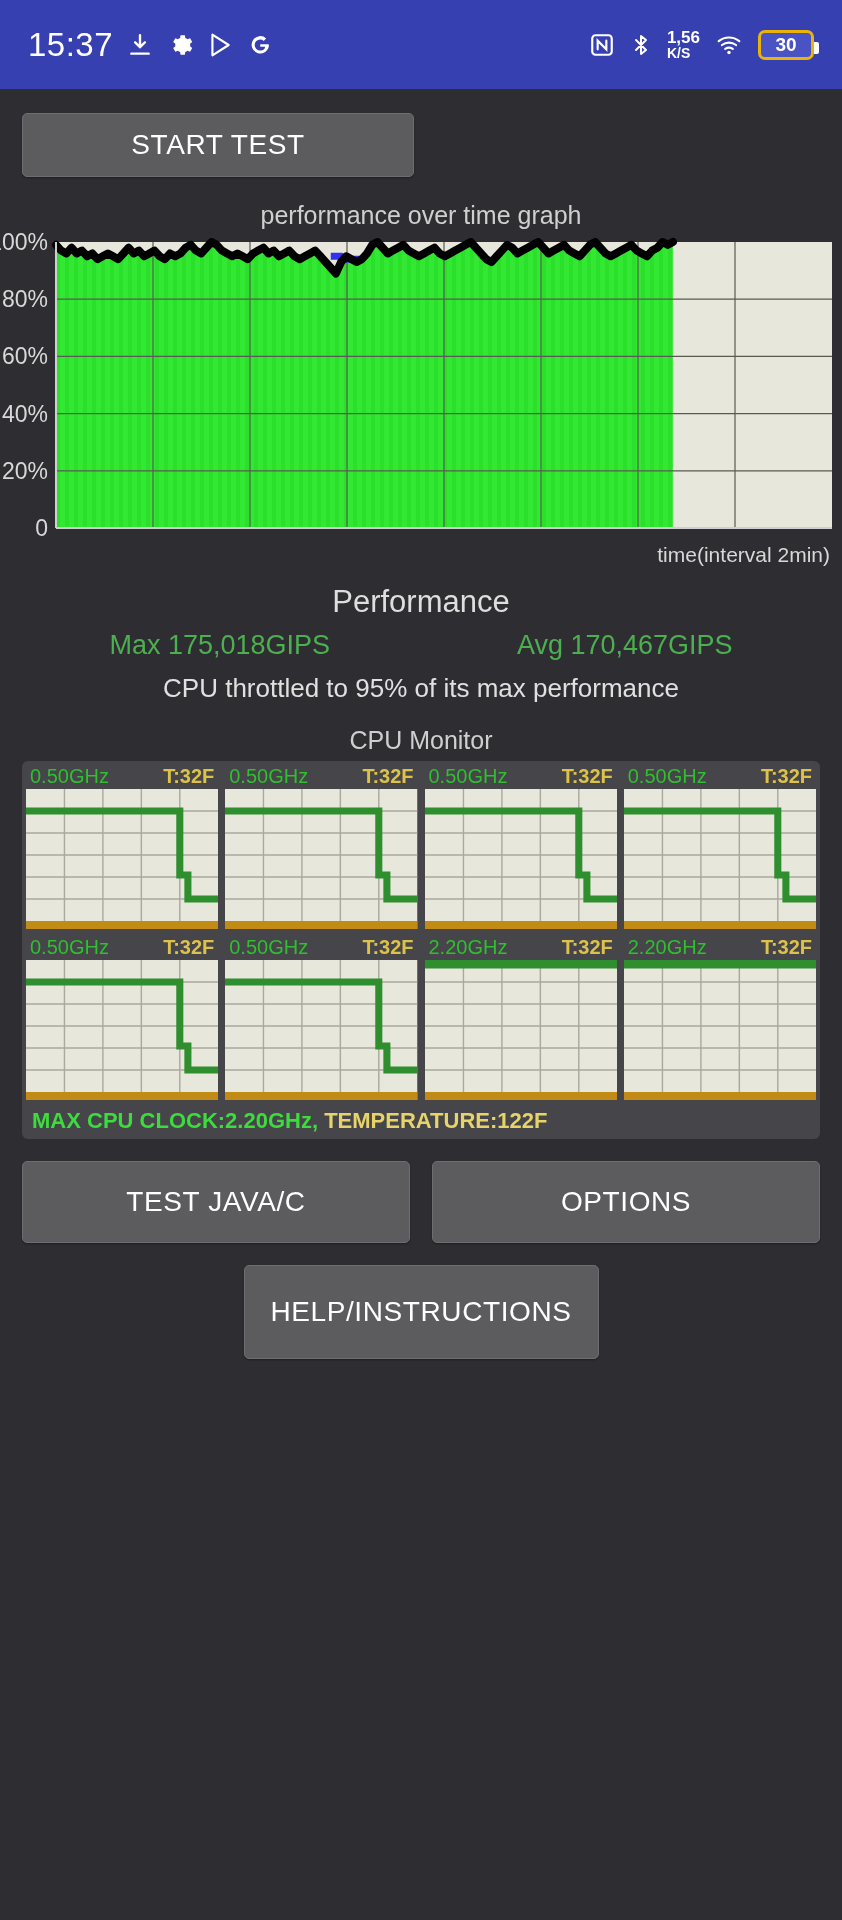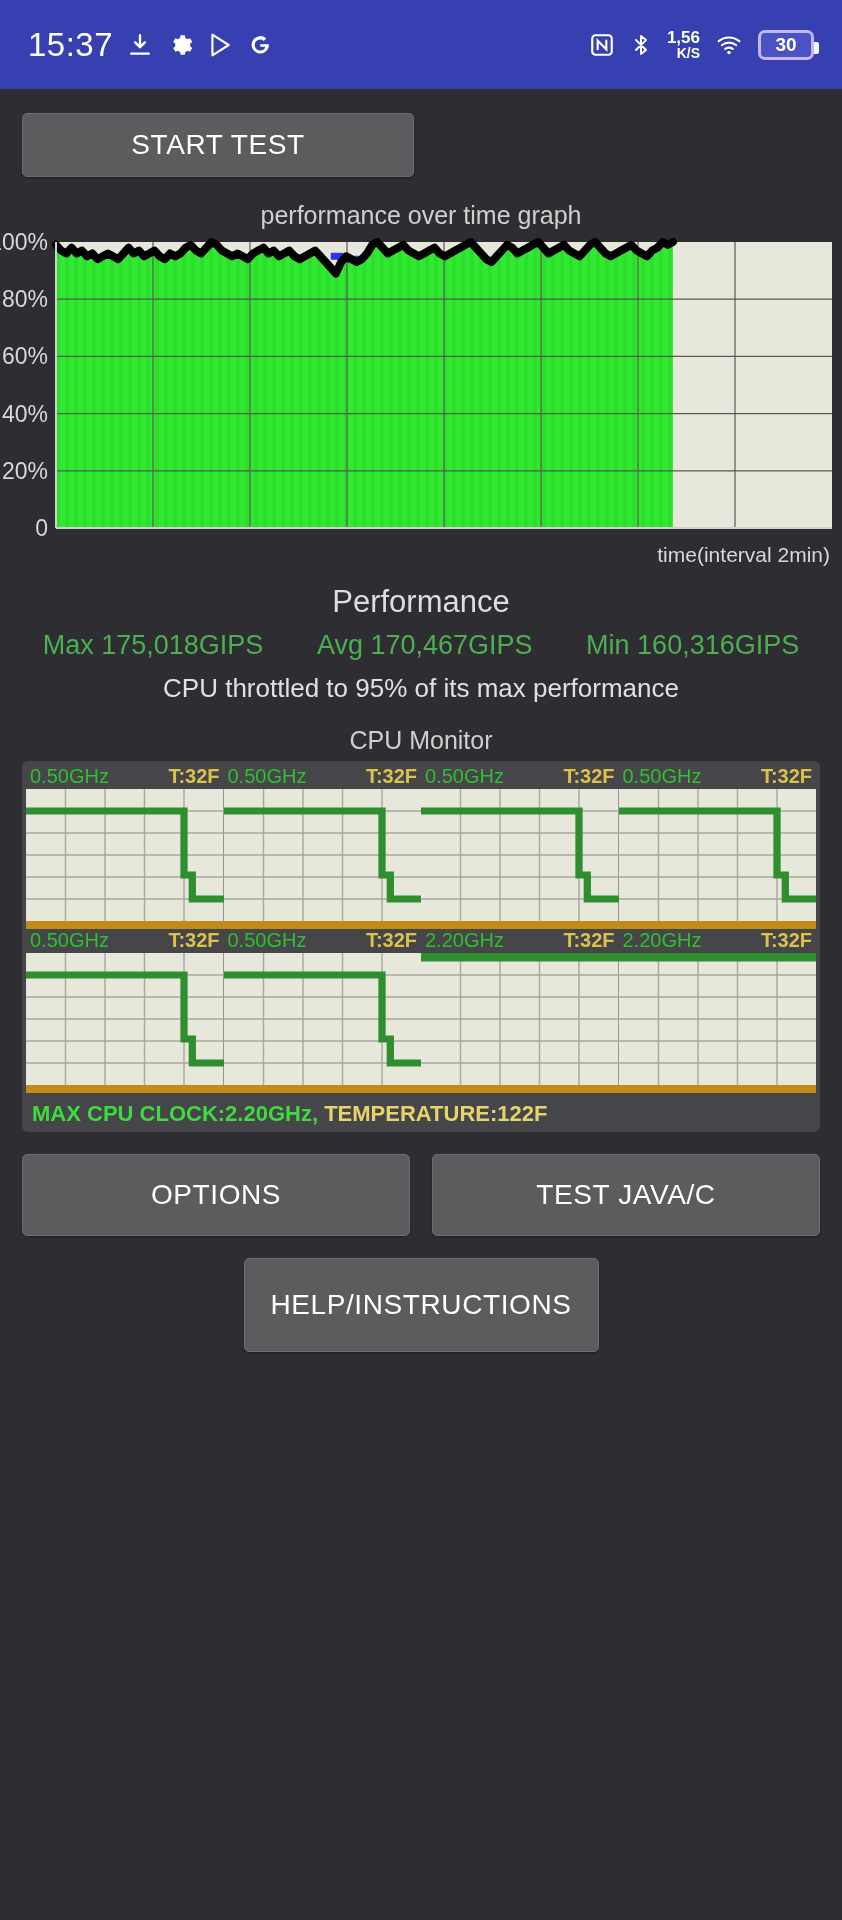--- a/index.html
+++ b/index.html
@@ -14,25 +14,25 @@
     height:89px; width:100%;
     background:#3740b0;
     display:flex; align-items:center;
     padding:0 28px;
     color:#ffffff;
   }
   .sb-left{ display:flex; align-items:center; gap:14px; flex:1; }
   .sb-right{ display:flex; align-items:center; gap:14px; }
   .sb-time{ font-size:33px; letter-spacing:0.5px; font-weight:400; }
   .sb-icon{ display:inline-flex; align-items:center; justify-content:center; }
-  .netspeed{ display:flex; flex-direction:column; align-items:flex-end; line-height:1; }
+  .netspeed{ display:flex; flex-direction:column; align-items:flex-start; line-height:1; }
   .netspeed .n1{ font-size:17px; font-weight:700; }
   .netspeed .n2{ font-size:14px; font-weight:700; }
   .battery{
-    width:56px; height:30px; border:3px solid #c4b5fd; border-radius:7px;
+    width:56px; height:30px; border:3px solid #eab308; border-radius:7px;
     display:flex; align-items:center; justify-content:center;
     position:relative; background:#4a53c4;
   }
   .battery::after{
     content:""; position:absolute; right:-8px; top:9px;
     width:5px; height:12px; background:#ffffff; border-radius:0 2px 2px 0;
   }
   .battery span{ font-size:19px; font-weight:700; color:#ffffff; }
 
   
@@ -80,20 +80,21 @@
   .cpu-head{ text-align:center; color:#cfcfcf; font-size:25px; margin-top:22px; }
   .cpu-panel{
     margin:6px 22px 0 22px;
     background:#45454a;
     border-radius:6px;
     padding:4px 4px 0 4px;
   }
   .cpu-grid{
     display:grid;
     grid-template-columns:repeat(4, 1fr);
+    gap:7px;
   }
   .cpu-cell{ padding:0; }
   .cpu-labels{
     display:flex; justify-content:space-between; align-items:center;
     padding:0 4px 1px 4px;
   }
   .cpu-ghz{ color:#2fbf2f; font-size:20px; font-weight:400; }
   .cpu-temp{ color:#dcc24a; font-size:20px; font-weight:700; }
   .cpu-graph{ width:100%; height:140px; display:block; }
   .cpu-summary{
@@ -275,21 +276,20 @@
       <text x="48" y="246.8" text-anchor="end" fill="#d8d8d8" font-size="23" font-family="&quot;Liberation Sans&quot;, sans-serif">20%</text>
       <text x="48" y="304" text-anchor="end" fill="#d8d8d8" font-size="23" font-family="&quot;Liberation Sans&quot;, sans-serif">0</text>
     </svg>
   <div class="axis-x-label">time(interval 2min)</div>
 </div>
 
 <div class="perf-head">Performance</div>
 <div class="perf-stats">
   <div>Max 175,018GIPS</div>
   <div>Avg 170,467GIPS</div>
-  <div>Min 160,316GIPS</div>
 </div>
 <div class="throttle">CPU throttled to 95% of its max performance</div>
 
 <div class="cpu-head">CPU Monitor</div>
 <div class="cpu-panel">
   <div class="cpu-grid" id="cpu-grid">
       <div class="cpu-cell">
         <div class="cpu-labels">
           <span class="cpu-ghz">0.50GHz</span>
           <span class="cpu-temp">T:32F</span>
@@ -450,18 +450,18 @@
         </svg>
       </div>
     </div>
   <div class="cpu-summary">
     <span class="clock">MAX CPU CLOCK:2.20GHz,</span>
     <span class="temp">TEMPERATURE:122F</span>
   </div>
 </div>
 
 <div class="btnrow">
+  <div class="btn btn-half">TEST JAVA/C</div>
   <div class="btn btn-half">OPTIONS</div>
-  <div class="btn btn-half">TEST JAVA/C</div>
 </div>
 <div class="btnrow-center">
   <div class="btn btn-help">HELP/INSTRUCTIONS</div>
 </div>
 
 </body></html>

